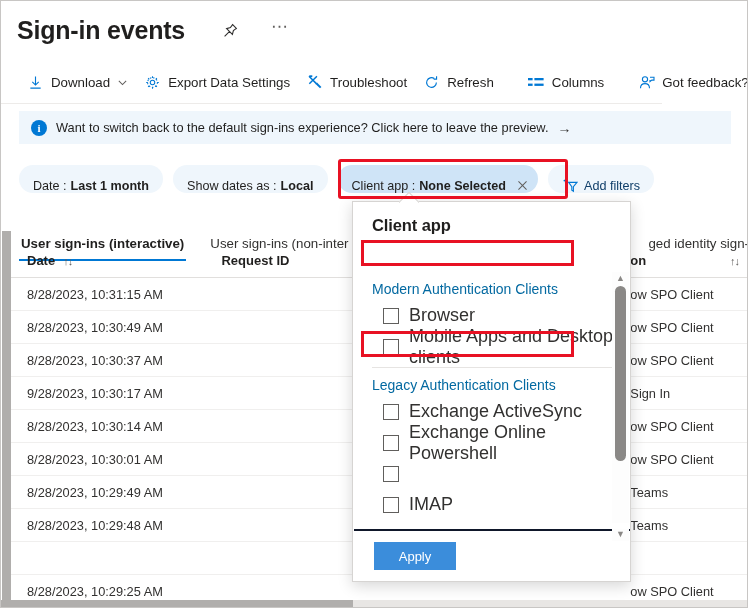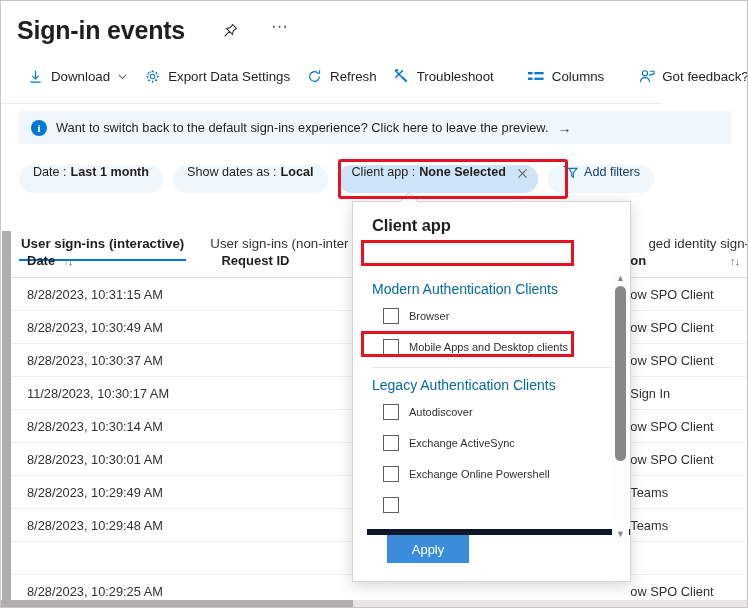--- a/index.html
+++ b/index.html
@@ -58,20 +58,21 @@
     padding-bottom: 8px;
   }
 
   
   .cmdbar {
     position: absolute;
     left: 0; top: 60px;
     width: 661px;
     height: 43px;
     display: flex;
+    align-items: center;
     padding-left: 18px;
     box-sizing: border-box;
     border-bottom: 1px solid #edebe9;
   }
   .cmd {
     display: flex;
     align-items: center;
     height: 30px;
     padding: 0 8px;
     font-size: 13.3px;
@@ -141,21 +142,21 @@
     left: 18px; top: 164px;
     display: flex;
     align-items: center;
     gap: 10px;
   }
   .pill {
     height: 28px;
     border-radius: 14px;
     background: #eff6fc;
     display: inline-flex;
-    align-items: flex-start;
+    align-items: flex-end;
     padding: 0 14px;
     font-size: 12.6px;
     color: #201f1e;
     white-space: nowrap;
     cursor: pointer;
   }
   .pill b { font-weight: 700; margin-left: 4px; }
   .pill.active {
     background: #cfe4f7;
     padding-right: 8px;
@@ -312,21 +313,21 @@
     position: absolute;
     left: 0; top: 70px;
     width: 277px;
     height: 472px;
   }
   .opt {
     display: flex;
     align-items: center;
     height: 31px;
     padding-left: 30px;
-    font-size: 11px;
+    font-size: 18px;
     color: #323130;
     cursor: pointer;
   }
   .cb {
     width: 16px; height: 16px;
     border: 1px solid #605e5c;
     background: #fff;
     box-sizing: border-box;
     margin-right: 10px;
     flex: none;
@@ -359,26 +360,27 @@
   .pscroll .thumb {
     position: absolute;
     left: 3px; top: 14px;
     width: 11px;
     height: 175px;
     background: #8a8886;
     border-radius: 6px;
   }
   .panel-footer {
     position: absolute;
-    left: 14px; bottom: 0;
+    left: 1px; bottom: 0;
     width: 277px;
     height: 52px;
     background: #fff;
-    border-top: 6px solid #0f172a;
-    display: flex;
+    border-top: 2px solid #0f172a;
+    display: flex;
+    align-items: center;
     padding-left: 20px;
     box-sizing: border-box;
   }
   .apply-btn {
     background: #3b8ddb;
     color: #ffffff;
     border: none;
     height: 28px;
     min-width: 82px;
     padding: 0 16px;
@@ -461,37 +463,37 @@
           <circle cx="8" cy="8" r="2.4"></circle>
           <path d="M8 1.3 v1.8 M8 12.9 v1.8 M1.3 8 h1.8 M12.9 8 h1.8 M3.3 3.3 l1.3 1.3 M11.4 11.4 l1.3 1.3 M12.7 3.3 l-1.3 1.3 M4.6 11.4 l-1.3 1.3"></path>
           <circle cx="8" cy="8" r="5.2" stroke-dasharray="1.6 1.9"></circle>
         </svg>
       </span>
       <span>Export Data Settings</span>
     </div>
 
     <div class="cmd">
       <span class="ic">
-        <svg width="15" height="15" viewBox="0 0 16 16" fill="none" stroke="#0078d4" stroke-width="1.2">
-          <path d="M13.2 8 A5.2 5.2 0 1 1 11 3.8"></path>
-          <path d="M13.4 1.3 V4.4 H10.3"></path>
-        </svg>
-      </span>
-      <span>Refresh</span>
-    </div>
-
-    <div class="cmd">
-      <span class="ic">
         <svg width="16" height="16" viewBox="0 0 16 16" fill="none" stroke="#0078d4" stroke-width="1.5">
           <path d="M2 2.3 L9.6 9.9 M9.9 2.2 L2.3 9.8"></path>
           <path d="M9.3 9.2 L13.7 13.6" stroke-width="2"></path>
           <path d="M2.3 2.2 L5.3 2.2" stroke-width="1.8"></path>
         </svg>
       </span>
       <span>Troubleshoot</span>
+    </div>
+
+    <div class="cmd">
+      <span class="ic">
+        <svg width="15" height="15" viewBox="0 0 16 16" fill="none" stroke="#0078d4" stroke-width="1.2">
+          <path d="M13.2 8 A5.2 5.2 0 1 1 11 3.8"></path>
+          <path d="M13.4 1.3 V4.4 H10.3"></path>
+        </svg>
+      </span>
+      <span>Refresh</span>
     </div>
 
     <div class="cmd-sep"></div>
 
     <div class="cmd">
       <span class="ic">
         <svg width="16" height="13" viewBox="0 0 16 13" fill="#0078d4">
           <rect x="0" y="2" width="4.6" height="2.3"></rect>
           <rect x="6.4" y="2" width="9.2" height="2.3"></rect>
           <rect x="0" y="7.6" width="4.6" height="2.3"></rect>
@@ -590,21 +592,21 @@
       <div class="td td-date">8/28/2023, 10:30:49 AM</div>
       <div class="td td-req"></div>
       <div class="td td-app">ow SPO Client</div>
     </div>
     <div class="trow">
       <div class="td td-date">8/28/2023, 10:30:37 AM</div>
       <div class="td td-req"></div>
       <div class="td td-app">ow SPO Client</div>
     </div>
     <div class="trow">
-      <div class="td td-date">11/28/2023, 10:30:17 AM</div>
+      <div class="td td-date">9/28/2023, 10:30:17 AM</div>
       <div class="td td-req"></div>
       <div class="td td-app">Sign In</div>
     </div>
     <div class="trow">
       <div class="td td-date">8/28/2023, 10:30:14 AM</div>
       <div class="td td-req"></div>
       <div class="td td-app">ow SPO Client</div>
     </div>
     <div class="trow">
       <div class="td td-date">8/28/2023, 10:30:01 AM</div>
@@ -648,24 +650,20 @@
         <span>Browser</span>
       </div>
       <div class="opt">
         <span class="cb"></span>
         <span>Mobile Apps and Desktop clients</span>
       </div>
 
       <div class="group-sep"></div>
       <div class="group-label">Legacy Authentication Clients</div>
 
-      <div class="opt">
-        <span class="cb"></span>
-        <span>Autodiscover</span>
-      </div>
       <div class="opt">
         <span class="cb"></span>
         <span>Exchange ActiveSync</span>
       </div>
       <div class="opt">
         <span class="cb"></span>
         <span>Exchange Online Powershell</span>
       </div>
       <div class="opt">
         <span class="cb"></span>

